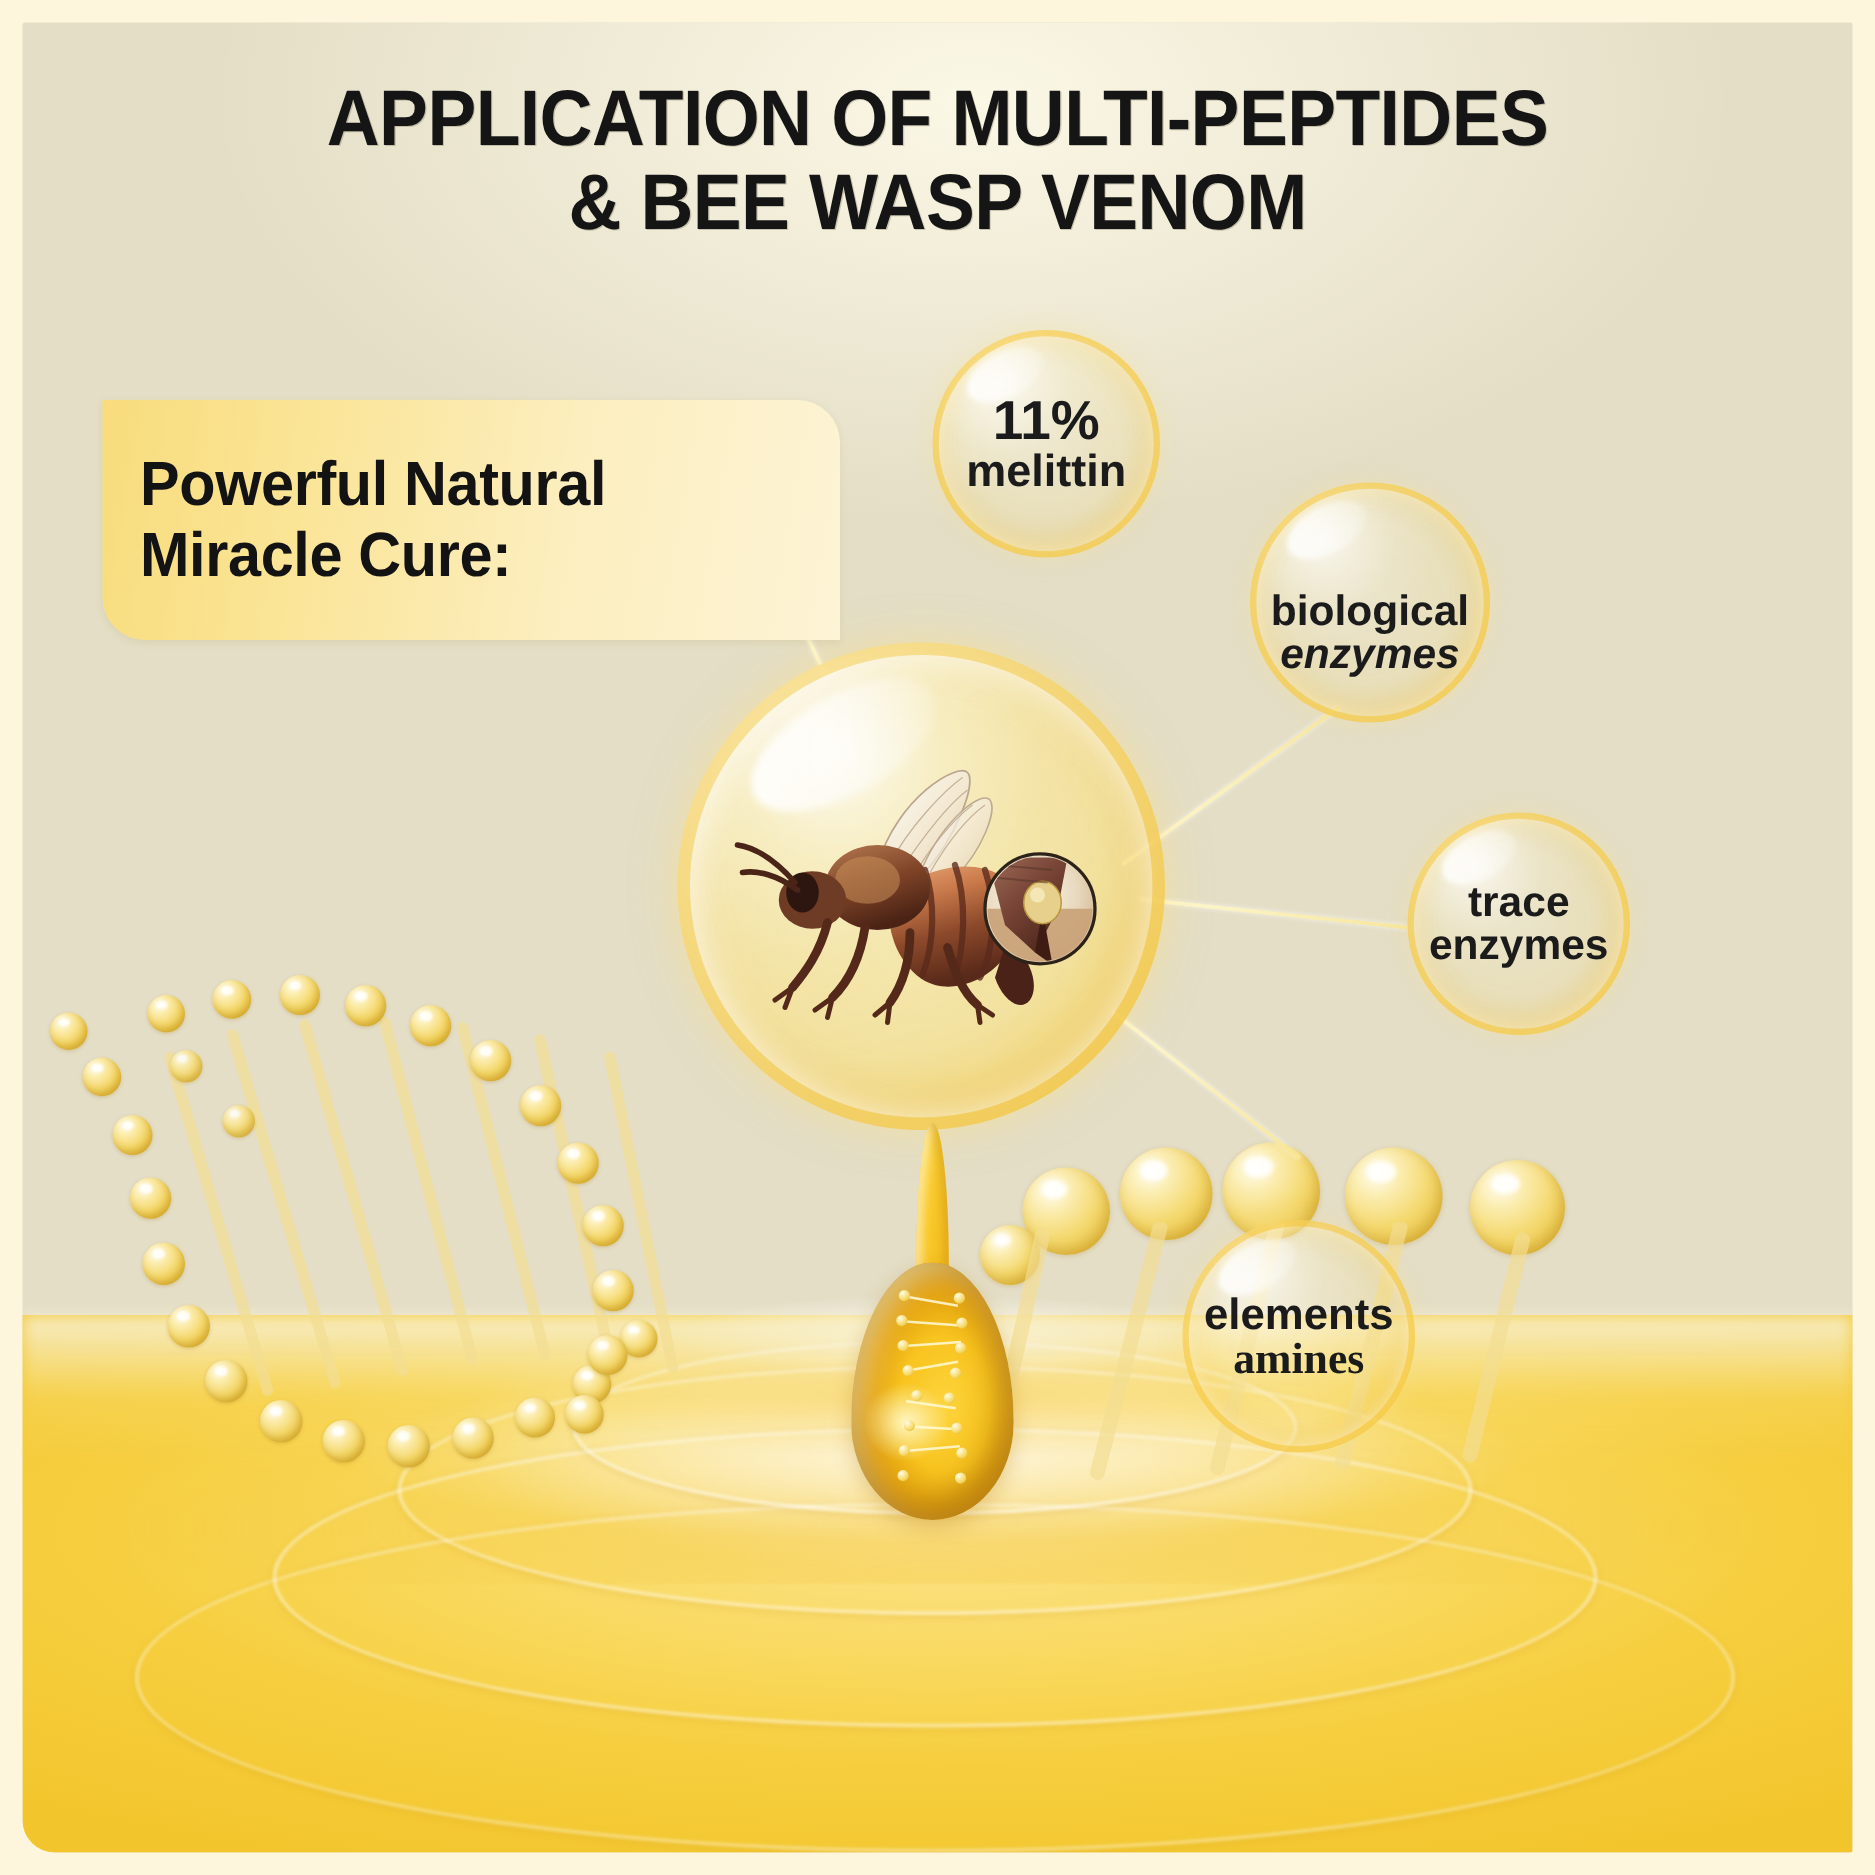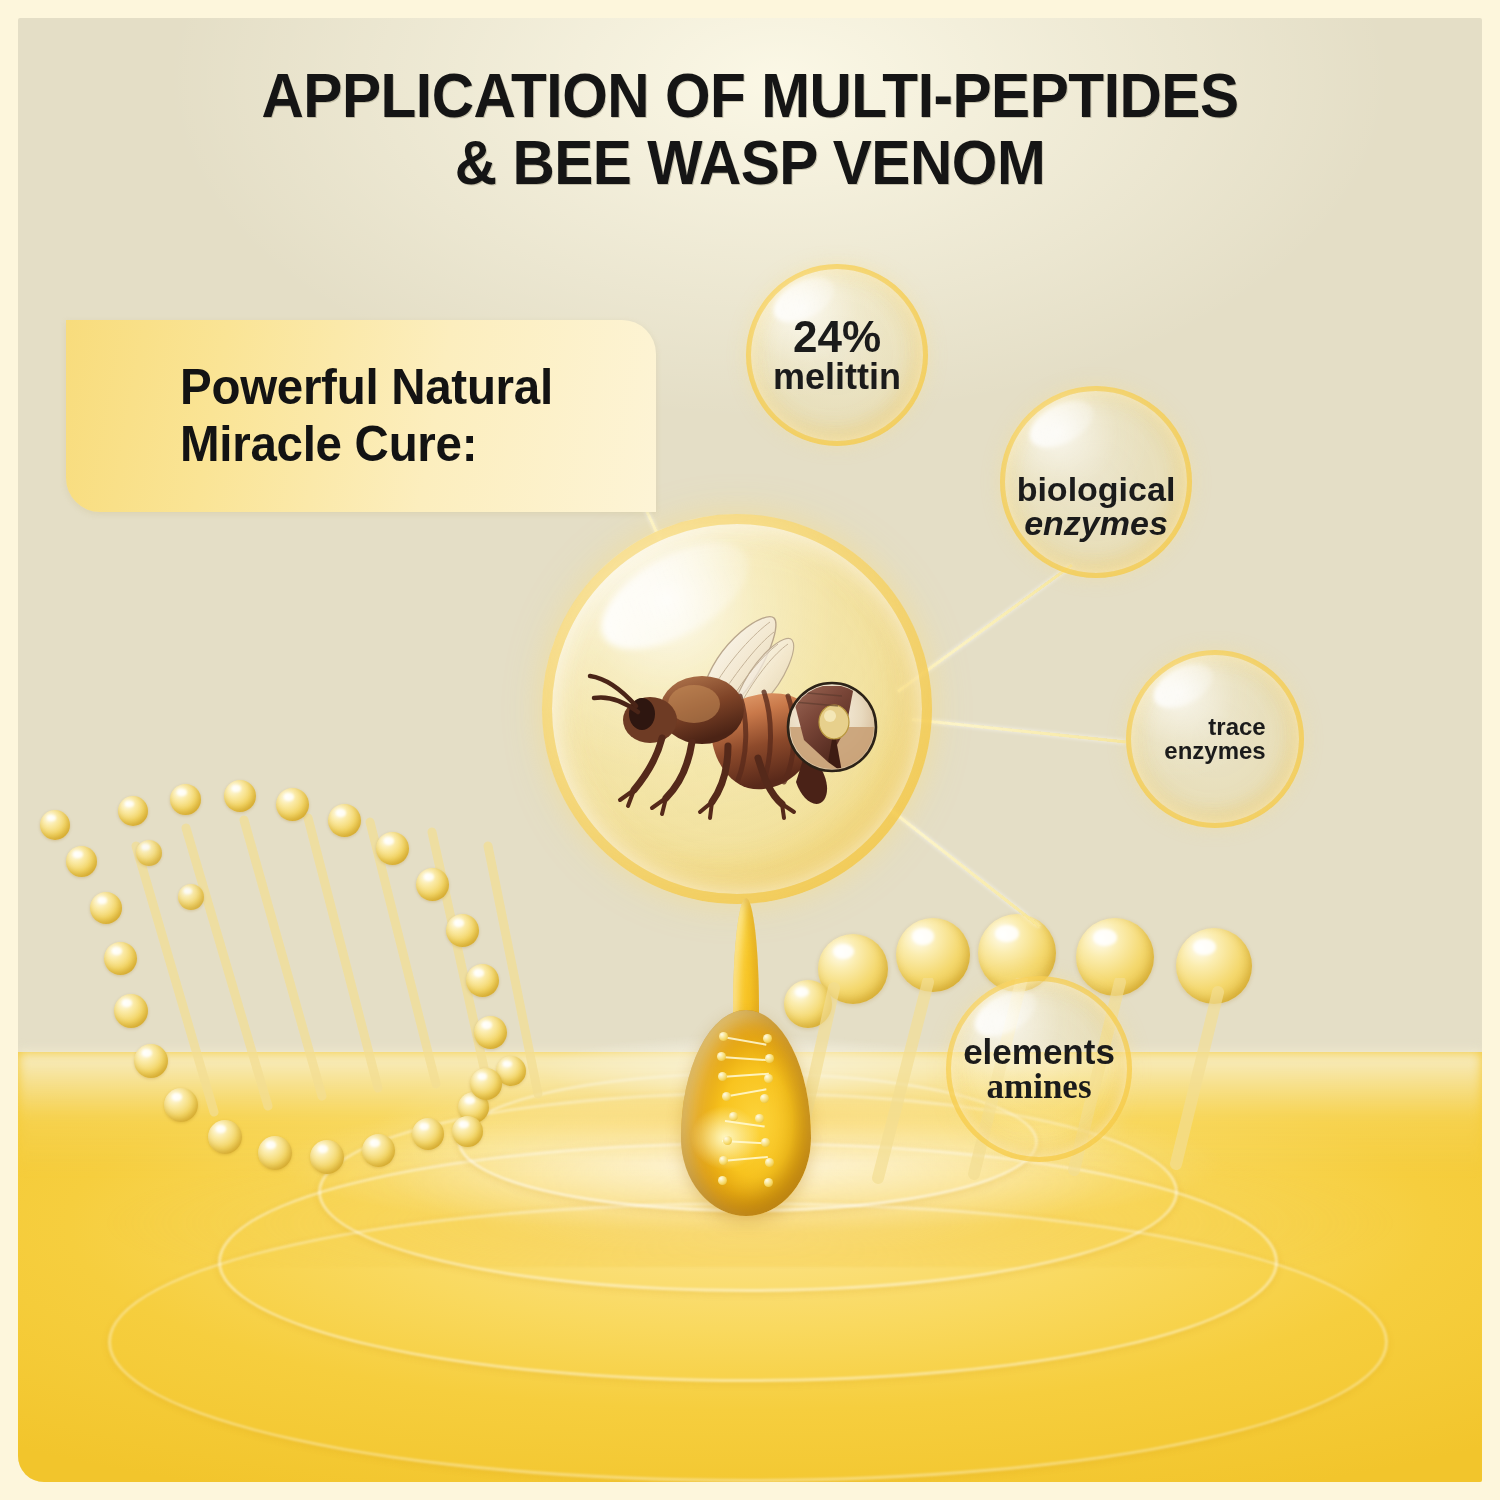--- a/index.html
+++ b/index.html
@@ -235,29 +235,28 @@
     color: #151515;
     transform: scaleX(.93);
     text-shadow: 1px 1px 0 rgba(120,115,90,.35);
     font-stretch: condensed;
   }
   .title .l2 { display: block; }
 
   
   .callout {
     position: absolute;
-    left: 48px; top: 302px;
+    left: 64px; top: 302px;
     width: 590px; height: 192px;
     background: linear-gradient(100deg, #F8DC7C 0%, #FAE495 26%, #FCEEBE 62%, #FDF4D6 100%);
     border-radius: 0 34px 0 34px;
     display: flex;
     align-items: center;
     padding-left: 30px;
     box-shadow: 0 2px 6px rgba(180,160,90,.18);
-    justify-content: center;
   }
   .callout .ctext {
     font-weight: bold;
     font-size: 50px;
     line-height: 1.14;
     color: #131313;
     transform: scaleX(.95);
     transform-origin: left center;
     letter-spacing: -0.3px;
   }
@@ -397,35 +396,35 @@
 
     <div class="connector" style="left:642px; top:520px; width:190px; transform: rotate(-115deg);"></div>
     <div class="connector" style="left:880px; top:672px; width:215px; transform: rotate(-36deg);"></div>
     <div class="connector" style="left:894px; top:700px; width:215px; transform: rotate(6deg);"></div>
     <div class="connector" style="left:872px; top:790px; width:190px; transform: rotate(38deg);"></div>
 
     <div class="bubble" style="left:728px; top:246px; width:182px; height:182px; font-size:36px;">
       <span class="rim"></span>
       <span class="spec"></span>
       <span class="txt">
-        <span style="font-size:44px; display:block;">24%</span>
+        <span style="font-size:44px; display:block;">11%</span>
         <span style="display:block;">melittin</span>
       </span>
     </div>
 
     <div class="bubble" style="left:982px; top:368px; width:192px; height:192px; font-size:34px;">
       <span class="rim"></span>
       <span class="spec"></span>
       <span class="txt">
         <span style="display:block;margin-top:48px;">biological</span>
         <span style="display:block;font-style:italic;">enzymes</span>
       </span>
     </div>
 
-    <div class="bubble" style="left:1108px; top:632px; width:178px; height:178px; font-size:24px;text-align:right;">
+    <div class="bubble" style="left:1108px; top:632px; width:178px; height:178px; font-size:34px;">
       <span class="rim"></span>
       <span class="spec"></span>
       <span class="txt">
         <span style="display:block;">trace</span>
         <span style="display:block;">enzymes</span>
       </span>
     </div>
 
     <div class="bubble" style="left:928px; top:958px; width:186px; height:186px; font-size:35px;">
       <span class="rim"></span>

